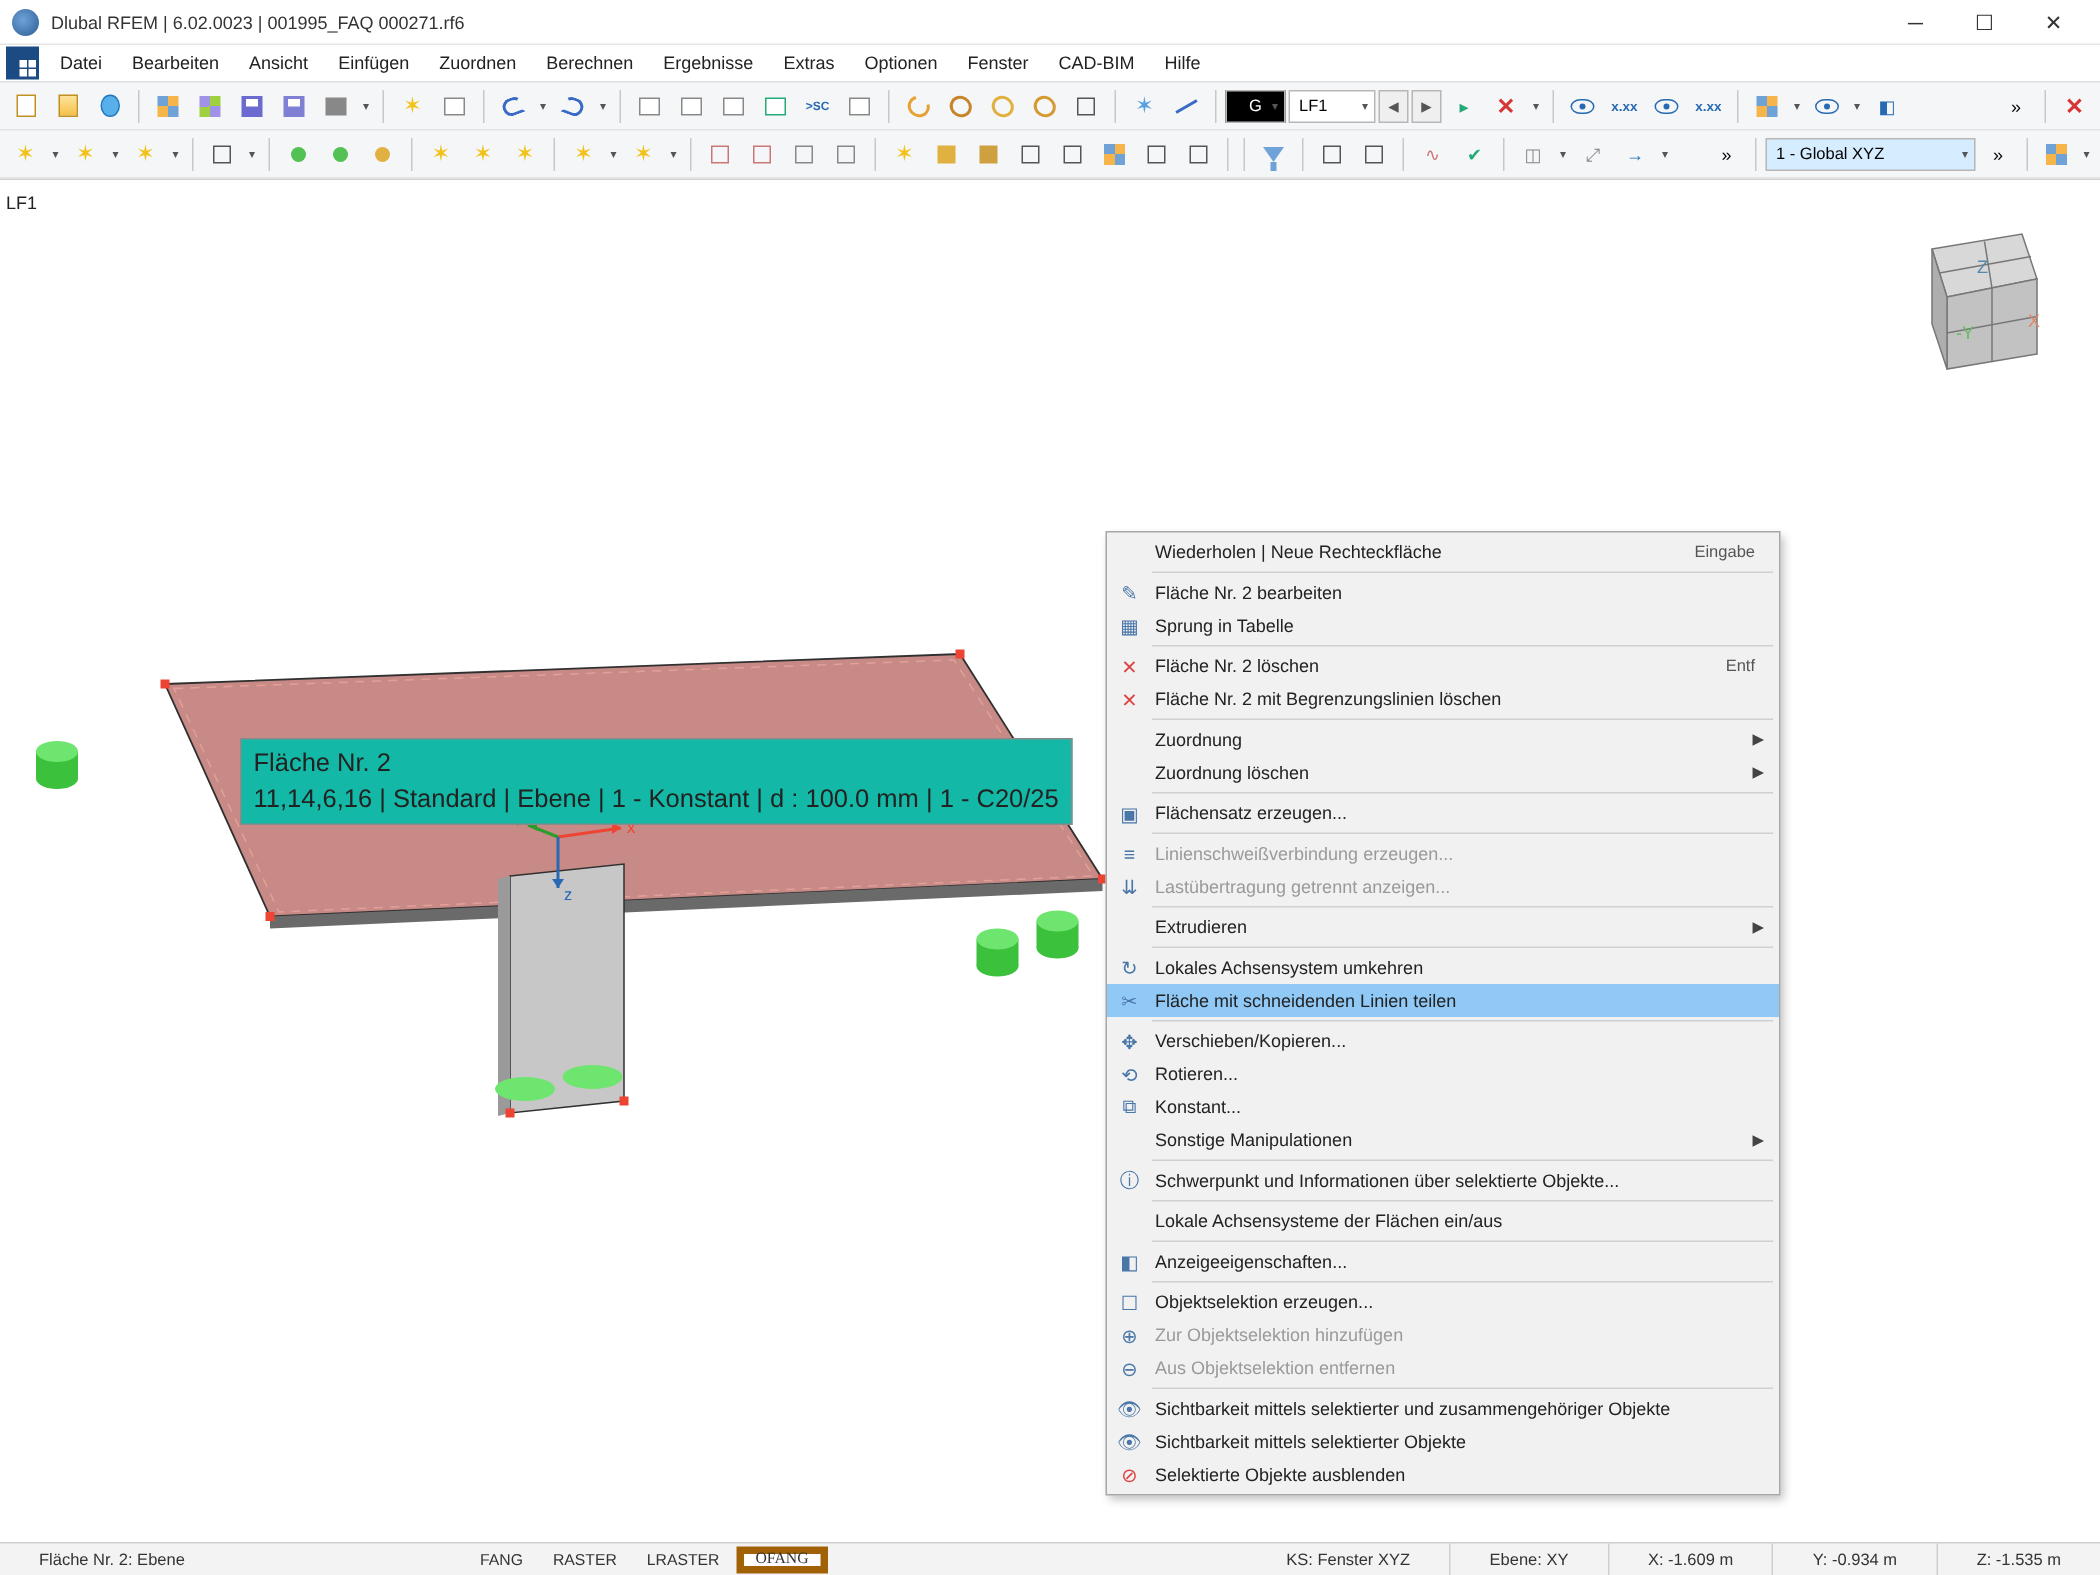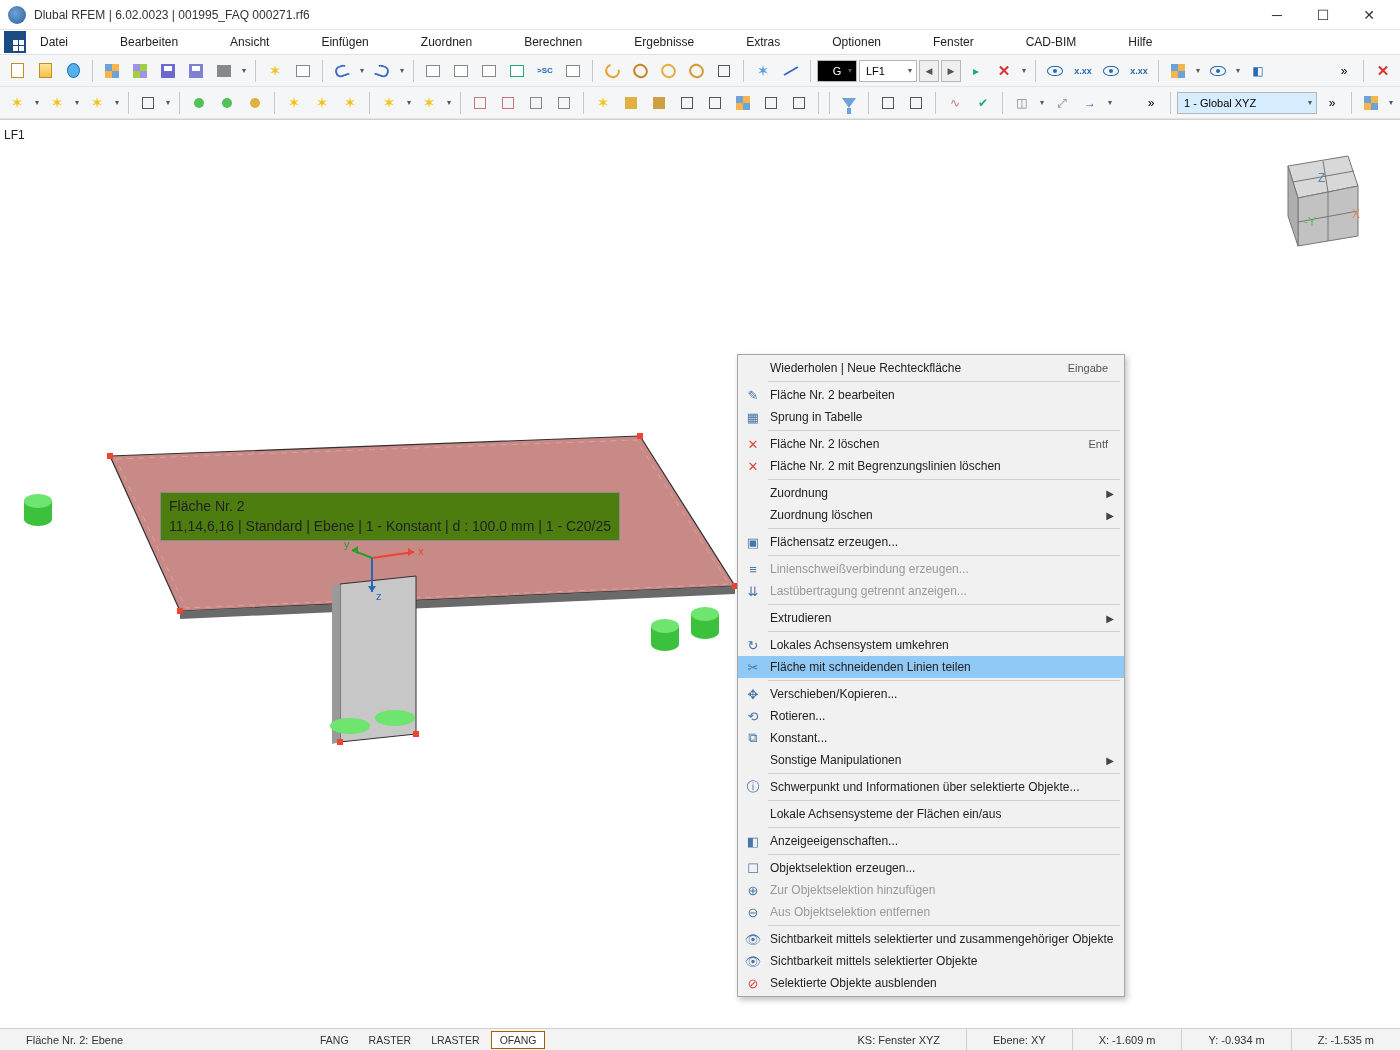--- a/index.html
+++ b/index.html
@@ -10,63 +10,63 @@
 .titlebar .app-icon { width: 18px; height: 18px; margin-right: 8px; background: radial-gradient(circle at 40% 40%, #6fa3d8, #2a5c94); border-radius: 50%; }
 .titlebar .title { flex: 1; font-size: 12px; color: #333; }
 .titlebar .win-btn { width: 46px; height: 28px; display: flex; align-items: center; justify-content: center; color: #333; font-size: 14px; }
 
 
 .qa-row { height: 24px; background: #fff; display:flex; align-items:center; padding-left:4px; gap:2px; }
 .qa-btn { width:22px; height:22px; background:#1b4b82; display:flex; align-items:center; justify-content:center; }
 .qa-sq { width:5px; height:5px; background:#fff; box-shadow:6px 0 #fff, 0 6px #fff, 6px 6px #fff; }
 
 
-.menubar { height: 24px; background: #fff; display: flex; align-items: center; padding: 0 6px; gap: 32px; }
+.menubar { height: 24px; background: #fff; display: flex; align-items: center; padding: 0 6px; }
 .menubar span { padding: 4px 10px; color: #222; }
 
 
 .toolbar-area { background: #f5f6f7; border-top:1px solid #e0e0e0; border-bottom:1px solid #d0d0d0; }
 .toolbar-row { height: 32px; display: flex; align-items: center; padding: 0 4px; gap: 2px; border-bottom:1px solid #e3e3e3; }
 .tb-btn { width: 26px; height: 26px; display: flex; align-items: center; justify-content: center; border:1px solid transparent; border-radius:2px; position:relative; }
 .tb-sep { width: 1px; height: 22px; background: #c8c8c8; margin: 0 4px; }
 .tb-drop { width:10px; display:flex; align-items:center; justify-content:center; font-size:8px; color:#555; }
 .tb-combo { height:22px; border:1px solid #b7b7b7; background:#fff; display:flex; align-items:center; padding:0 16px 0 6px; font-size:11px; position:relative; min-width:58px; }
 .tb-combo::after { content:"▾"; position:absolute; right:4px; font-size:8px; color:#555; }
 .tb-combo.black { background:#000; color:#fff; justify-content:center; padding:0; min-width:40px; }
 .tb-combo.blue { background:#d6ecff; }
 .tb-navarrow { width:20px; height:22px; border:1px solid #b7b7b7; background:#efefef; display:flex; align-items:center; justify-content:center; font-size:9px; color:#555; }
 .tb-combo.wide { min-width:140px; }
 
 
 .viewport { position:absolute; left:0; right:0; top: 126px; bottom: 22px; background:#fff; }
 .lf-label { position:absolute; left:4px; top:2px; font-size:12px; color:#222; }
 
 .scene { position:absolute; inset:0; }
-.tooltip-box { position:absolute; left:160px; top:366px; background:#4d7c0f; border:1px solid #8a8a8a; padding:4px 8px; font-size:14px; line-height:1.4; color:#222; }
+.tooltip-box { position:absolute; left:160px; top:366px; background:#14b8a6; border:1px solid #8a8a8a; padding:4px 8px; font-size:17px; line-height:1.4; color:#222; }
 
 
 .navcube { position:absolute; right:32px; top:20px; width:110px; height:110px; }
 
 
-.ctx { position:absolute; left:737px; top:228px; width:388px; background:#f1f1f1; border:1px solid #a7a7a7; box-shadow:2px 3px 6px rgba(0,0,0,.25); padding:2px 0; font-size:12px; }
+.ctx { position:absolute; left:737px; top:228px; width:450px; background:#f1f1f1; border:1px solid #a7a7a7; box-shadow:2px 3px 6px rgba(0,0,0,.25); padding:2px 0; font-size:12px; }
 .ctx-row { height:22px; display:flex; align-items:center; padding:0 10px 0 0; position:relative; }
 .ctx-row.highlight { background:#90c8f6; }
 .ctx-ic { width:30px; height:22px; display:flex; align-items:center; justify-content:center; }
 .ctx-label { flex:1; color:#222; padding-left:2px; }
 .ctx-row.disabled .ctx-label { color:#9a9a9a; }
 .ctx-shortcut { color:#555; font-size:11px; padding-right:6px; }
 .ctx-arrow { font-size:10px; color:#444; }
 .ctx-sep { height:1px; background:#d0d0d0; margin:2px 4px 2px 30px; }
 
 
 .statusbar { position:absolute; left:0; right:0; bottom:0; height:22px; background:#f3f3f3; border-top:1px solid #cfcfcf; display:flex; align-items:center; font-size:11px; color:#333; }
 .status-cell { padding:0 26px; height:100%; display:flex; align-items:center; border-right:1px solid #cfcfcf; }
 .status-cell.first { flex:0 0 310px; border-right:none; }
 .status-toggle { padding:0 8px; height:18px; display:flex; align-items:center; border:1px solid transparent; margin:0 1px; font-size:10.5px; }
-.status-toggle.active { background:#fff; border:1px solid #a16207; }
+.status-toggle.active { background:#fff; border:5px solid #a16207;font-family:Liberation Serif, serif; }
 .status-spacer { flex:1; }
 
 
 .i-file { width:13px; height:15px; background:#fff; border:1px solid #c09020; position:relative; }
 .i-file.open { background:linear-gradient(#ffe39a,#f5c04a); }
 .i-file.blue { background:#58b0eb; border-color:#2179c0; border-radius:50%; }
 .i-disk { width:14px; height:14px; background:#6b6bcf; position:relative; }
 .i-disk::after { content:""; position:absolute; left:3px; top:2px; width:8px; height:5px; background:#fff; }
 .i-print { width:14px; height:12px; background:#888; position:relative; }
 .i-undo { width:14px; height:12px; border:2px solid #3a6ac7; border-right-color:transparent; border-radius:7px 7px 0 7px; transform:rotate(-20deg); }

